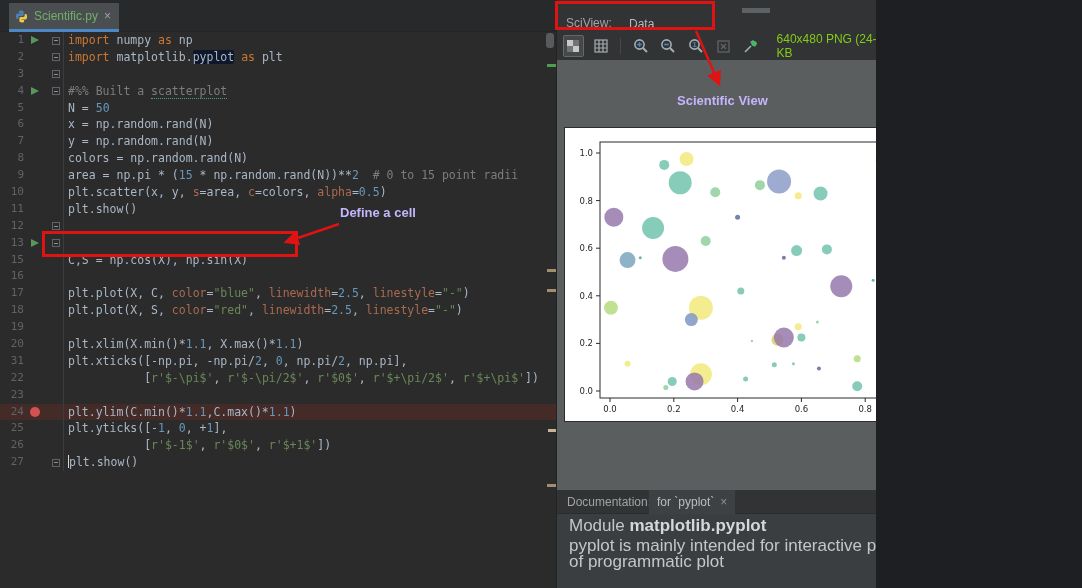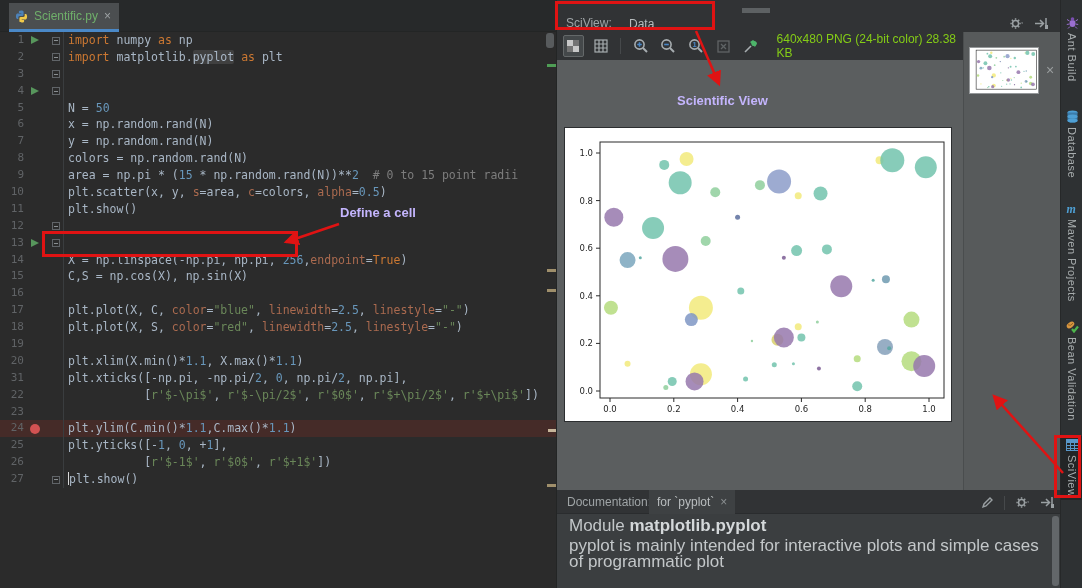--- a/index.html
+++ b/index.html
@@ -1,17 +1,17 @@
 <!DOCTYPE html>
 <html><head>
 <meta charset="utf-8">
 <style>
   * { margin:0; padding:0; box-sizing:border-box; }
   html,body { background:#1e1f22; }
-  #screen { position:relative; width:1082px; height:588px; overflow:hidden;
+  #screen { position:relative; width:876px; height:588px; overflow:hidden;
             font-family:"Liberation Sans", sans-serif; background:#2b2b2b; }
 
   
   #editor-pane { position:absolute; left:0; top:0; width:556px; height:588px; background:#2b2b2b; }
   #tab-bar { position:absolute; left:0; top:0; width:556px; height:32px; background:#27292a; border-bottom:1px solid #232525; }
   #file-tab { position:absolute; left:9px; top:3px; height:26px; background:#4b4e50; display:flex; align-items:center; padding:0 8px 0 6px; gap:6px; }
   #file-tab .underline { position:absolute; left:0; bottom:-3px; width:100%; height:3px; background:#4a88c7; }
   #file-tab .tab-label { color:#6faf6a; font-size:12px; }
   #file-tab .tab-close { color:#9da2a4; font-size:12px; cursor:default; }
   #editor { position:absolute; left:0; top:32px; width:556px; height:556px;
@@ -23,21 +23,21 @@
   .runarrow { position:absolute; left:2px; top:4px; width:0; height:0;
               border-left:8px solid #57965c; border-top:4.5px solid transparent; border-bottom:4.5px solid transparent; }
   .bpdot { position:absolute; left:1px; top:3.5px; width:10px; height:10px; border-radius:50%; background:#d25252; }
   .foldbox { position:absolute; left:52px; top:4.5px; width:8px; height:8px; border:1px solid #606468; }
   .foldbox::after { content:""; position:absolute; left:1px; top:2.5px; width:4px; height:1px; background:#8a8f92; }
   .gutline { position:absolute; left:63px; top:0; width:1px; height:16.9px; background:#3a3d3f; }
   .codetxt { position:absolute; left:68px; top:0; }
   .kw{color:#cc7832} .tx{color:#a9b7c6} .cm{color:#7d7d7d} .st{color:#6a8759}
   .nm{color:#6897bb} .pa{color:#aa6a4f}
   .cmu{color:#7d7d7d; border-bottom:1px dotted #4e9e8e;}
-  .hl{color:#a9b7c6; background:#404040; border-radius:2px;}
+  .hl{color:#a9b7c6; background:#0f172a; border-radius:2px;}
   .cur{display:inline-block; width:1px; height:13px; background:#d8d8d8; vertical-align:-2px;}
   
   .smark { position:absolute; }
 
   
   #sciview-pane { position:absolute; left:556px; top:0; width:504px; height:588px; background:#313335; border-left:1px solid #232525; }
   #sv-header { position:absolute; left:0; top:8px; width:504px; height:32px; background:#313335; border-bottom:1px solid #27292a; }
   #sv-title { position:absolute; left:9px; top:8px; color:#9fa4a6; font-size:12px; }
   .sv-tab { position:absolute; top:2px; height:28px; line-height:28px; padding:0 10px; font-size:12px; color:#b7bcbe; }
   #sv-tab-plots { background:#424547; color:#d3d6d7;margin-top:44px; }
@@ -92,31 +92,30 @@
         </svg>
         <span class="tab-label">Scientific.py</span>
         <span class="tab-close">×</span>
         <div class="underline"></div>
       </div>
     </div>
     <div id="editor">
         <div class="eline"><span class="ln">1</span><span class="gut-ico"><span class="runarrow"></span></span><span class="foldbox"></span><span class="gutline"></span><span class="codetxt"><span class="kw">import</span><span class="tx"> numpy </span><span class="kw">as</span><span class="tx"> np</span></span></div>
         <div class="eline"><span class="ln">2</span><span class="gut-ico"></span><span class="foldbox"></span><span class="gutline"></span><span class="codetxt"><span class="kw">import</span><span class="tx"> matplotlib.</span><span class="hl">pyplot</span><span class="tx"> </span><span class="kw">as</span><span class="tx"> plt</span></span></div>
         <div class="eline"><span class="ln">3</span><span class="gut-ico"></span><span class="foldbox"></span><span class="gutline"></span><span class="codetxt"></span></div>
-        <div class="eline"><span class="ln">4</span><span class="gut-ico"><span class="runarrow"></span></span><span class="foldbox"></span><span class="gutline"></span></div>
+        <div class="eline"><span class="ln">4</span><span class="gut-ico"><span class="runarrow"></span></span><span class="foldbox"></span><span class="gutline"></span><span class="codetxt"><span class="cm">#%% Built a </span><span class="cmu">scatterplot</span></span></div>
         <div class="eline"><span class="ln">5</span><span class="gut-ico"></span><span class="gutline"></span><span class="codetxt"><span class="tx">N = </span><span class="nm">50</span></span></div>
         <div class="eline"><span class="ln">6</span><span class="gut-ico"></span><span class="gutline"></span><span class="codetxt"><span class="tx">x = np.random.rand(N)</span></span></div>
         <div class="eline"><span class="ln">7</span><span class="gut-ico"></span><span class="gutline"></span><span class="codetxt"><span class="tx">y = np.random.rand(N)</span></span></div>
         <div class="eline"><span class="ln">8</span><span class="gut-ico"></span><span class="gutline"></span><span class="codetxt"><span class="tx">colors = np.random.rand(N)</span></span></div>
         <div class="eline"><span class="ln">9</span><span class="gut-ico"></span><span class="gutline"></span><span class="codetxt"><span class="tx">area = np.pi * (</span><span class="nm">15</span><span class="tx"> * np.random.rand(N))**</span><span class="nm">2</span><span class="tx">  </span><span class="cm"># 0 to 15 point radii</span></span></div>
         <div class="eline"><span class="ln">10</span><span class="gut-ico"></span><span class="gutline"></span><span class="codetxt"><span class="tx">plt.scatter(x, y, </span><span class="pa">s</span><span class="tx">=area, </span><span class="pa">c</span><span class="tx">=colors, </span><span class="pa">alpha</span><span class="tx">=</span><span class="nm">0.5</span><span class="tx">)</span></span></div>
         <div class="eline"><span class="ln">11</span><span class="gut-ico"></span><span class="gutline"></span><span class="codetxt"><span class="tx">plt.show()</span></span></div>
         <div class="eline"><span class="ln">12</span><span class="gut-ico"></span><span class="foldbox"></span><span class="gutline"></span><span class="codetxt"></span></div>
         <div class="eline"><span class="ln">13</span><span class="gut-ico"><span class="runarrow"></span></span><span class="foldbox"></span><span class="gutline"></span></div>
-        <div class="eline"><span class="ln">14</span><span class="gut-ico"></span><span class="gutline"></span><span class="codetxt"><span class="tx">X = np.linspace(-np.pi, np.pi, </span><span class="nm">256</span><span class="tx">,</span><span class="pa">endpoint</span><span class="tx">=</span><span class="kw">True</span><span class="tx">)</span></span></div>
         <div class="eline"><span class="ln">15</span><span class="gut-ico"></span><span class="gutline"></span><span class="codetxt"><span class="tx">C,S = np.cos(X), np.sin(X)</span></span></div>
         <div class="eline"><span class="ln">16</span><span class="gut-ico"></span><span class="gutline"></span><span class="codetxt"></span></div>
         <div class="eline"><span class="ln">17</span><span class="gut-ico"></span><span class="gutline"></span><span class="codetxt"><span class="tx">plt.plot(X, C, </span><span class="pa">color</span><span class="tx">=</span><span class="st">"blue"</span><span class="tx">, </span><span class="pa">linewidth</span><span class="tx">=</span><span class="nm">2.5</span><span class="tx">, </span><span class="pa">linestyle</span><span class="tx">=</span><span class="st">"-"</span><span class="tx">)</span></span></div>
         <div class="eline"><span class="ln">18</span><span class="gut-ico"></span><span class="gutline"></span><span class="codetxt"><span class="tx">plt.plot(X, S, </span><span class="pa">color</span><span class="tx">=</span><span class="st">"red"</span><span class="tx">, </span><span class="pa">linewidth</span><span class="tx">=</span><span class="nm">2.5</span><span class="tx">, </span><span class="pa">linestyle</span><span class="tx">=</span><span class="st">"-"</span><span class="tx">)</span></span></div>
         <div class="eline"><span class="ln">19</span><span class="gut-ico"></span><span class="gutline"></span><span class="codetxt"></span></div>
         <div class="eline"><span class="ln">20</span><span class="gut-ico"></span><span class="gutline"></span><span class="codetxt"><span class="tx">plt.xlim(X.min()*</span><span class="nm">1.1</span><span class="tx">, X.max()*</span><span class="nm">1.1</span><span class="tx">)</span></span></div>
         <div class="eline"><span class="ln">31</span><span class="gut-ico"></span><span class="gutline"></span><span class="codetxt"><span class="tx">plt.xticks([-np.pi, -np.pi/</span><span class="nm">2</span><span class="tx">, </span><span class="nm">0</span><span class="tx">, np.pi/</span><span class="nm">2</span><span class="tx">, np.pi],</span></span></div>
         <div class="eline"><span class="ln">22</span><span class="gut-ico"></span><span class="gutline"></span><span class="codetxt"><span class="tx">           [</span><span class="st">r'$-\pi$'</span><span class="tx">, </span><span class="st">r'$-\pi/2$'</span><span class="tx">, </span><span class="st">r'$0$'</span><span class="tx">, </span><span class="st">r'$+\pi/2$'</span><span class="tx">, </span><span class="st">r'$+\pi$'</span><span class="tx">])</span></span></div>
         <div class="eline"><span class="ln">23</span><span class="gut-ico"></span><span class="gutline"></span><span class="codetxt"></span></div>
         <div class="eline bp-row"><span class="ln">24</span><span class="gut-ico"><span class="bpdot"></span></span><span class="gutline"></span><span class="codetxt"><span class="tx">plt.ylim(C.min()*</span><span class="nm">1.1</span><span class="tx">,C.max()*</span><span class="nm">1.1</span><span class="tx">)</span></span></div>

